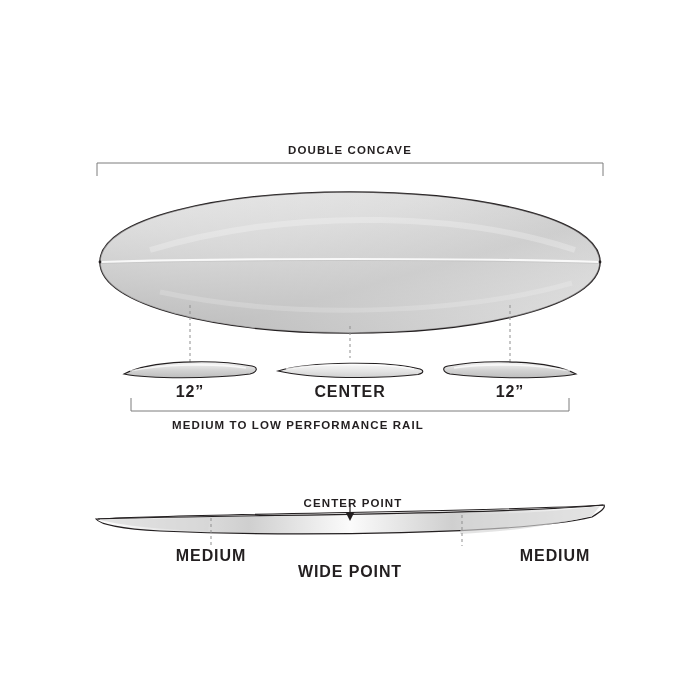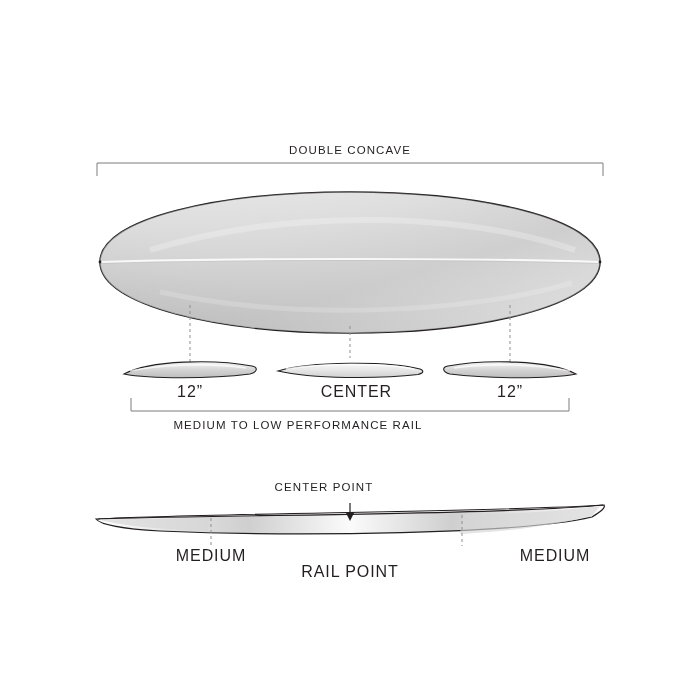--- a/index.html
+++ b/index.html
@@ -21,20 +21,21 @@
     background: #ffffff;
   }
   .lbl {
     position: absolute;
     font-size: 11.5px;
     letter-spacing: 1.1px;
     color: #231f20;
     white-space: nowrap;
     text-align: center;
     font-family: "Liberation Sans", sans-serif;
+    font-weight: bold;
   }
   .lbl.small {
     font-size: 16px;
     letter-spacing: 0.9px;
   }
   .lbl.two-line {
     line-height: 14px;
   }
   svg {
     position: absolute;
@@ -166,31 +167,31 @@
     <g>
       <line x1="350" y1="503" x2="350" y2="514" stroke="#231f20" stroke-width="1.2"></line>
       <path d="M 345.5 512 L 350 521 L 354.5 512 Z" fill="#231f20"></path>
     </g>
   </svg>
 
   <div class="lbl" style="left:0; top:144px; width:700px;">DOUBLE CONCAVE</div>
 
   <div class="lbl small" style="left:150px; top:383px; width:80px;">12”</div>
 
-  <div class="lbl small" style="left:292px; top:383px; width:100px;text-align:right;">CENTER</div>
+  <div class="lbl small" style="left:300px; top:383px; width:100px;">CENTER</div>
 
   <div class="lbl small" style="left:470px; top:383px; width:80px;">12”</div>
 
   <div class="lbl" style="left:0; top:419px; width:596px;">MEDIUM TO LOW PERFORMANCE RAIL</div>
 
-  <div class="lbl" style="left:0; top:481px; width:648px;">CENTER POINT</div>
+  <div class="lbl" style="left:0; top:497px; width:648px;padding-left:29px;">CENTER POINT</div>
 
   <div class="lbl small two-line" style="left:96px; top:549px; width:230px;">
     <div>MEDIUM</div>
   </div>
 
-  <div class="lbl small" style="left:250px; top:563px; width:200px;">RAIL POINT</div>
+  <div class="lbl small" style="left:250px; top:563px; width:200px;">WIDE POINT</div>
 
   <div class="lbl small two-line" style="left:440px; top:549px; width:230px;">
     <div>MEDIUM</div>
   </div>
 
 </div>
 
 </body></html>

